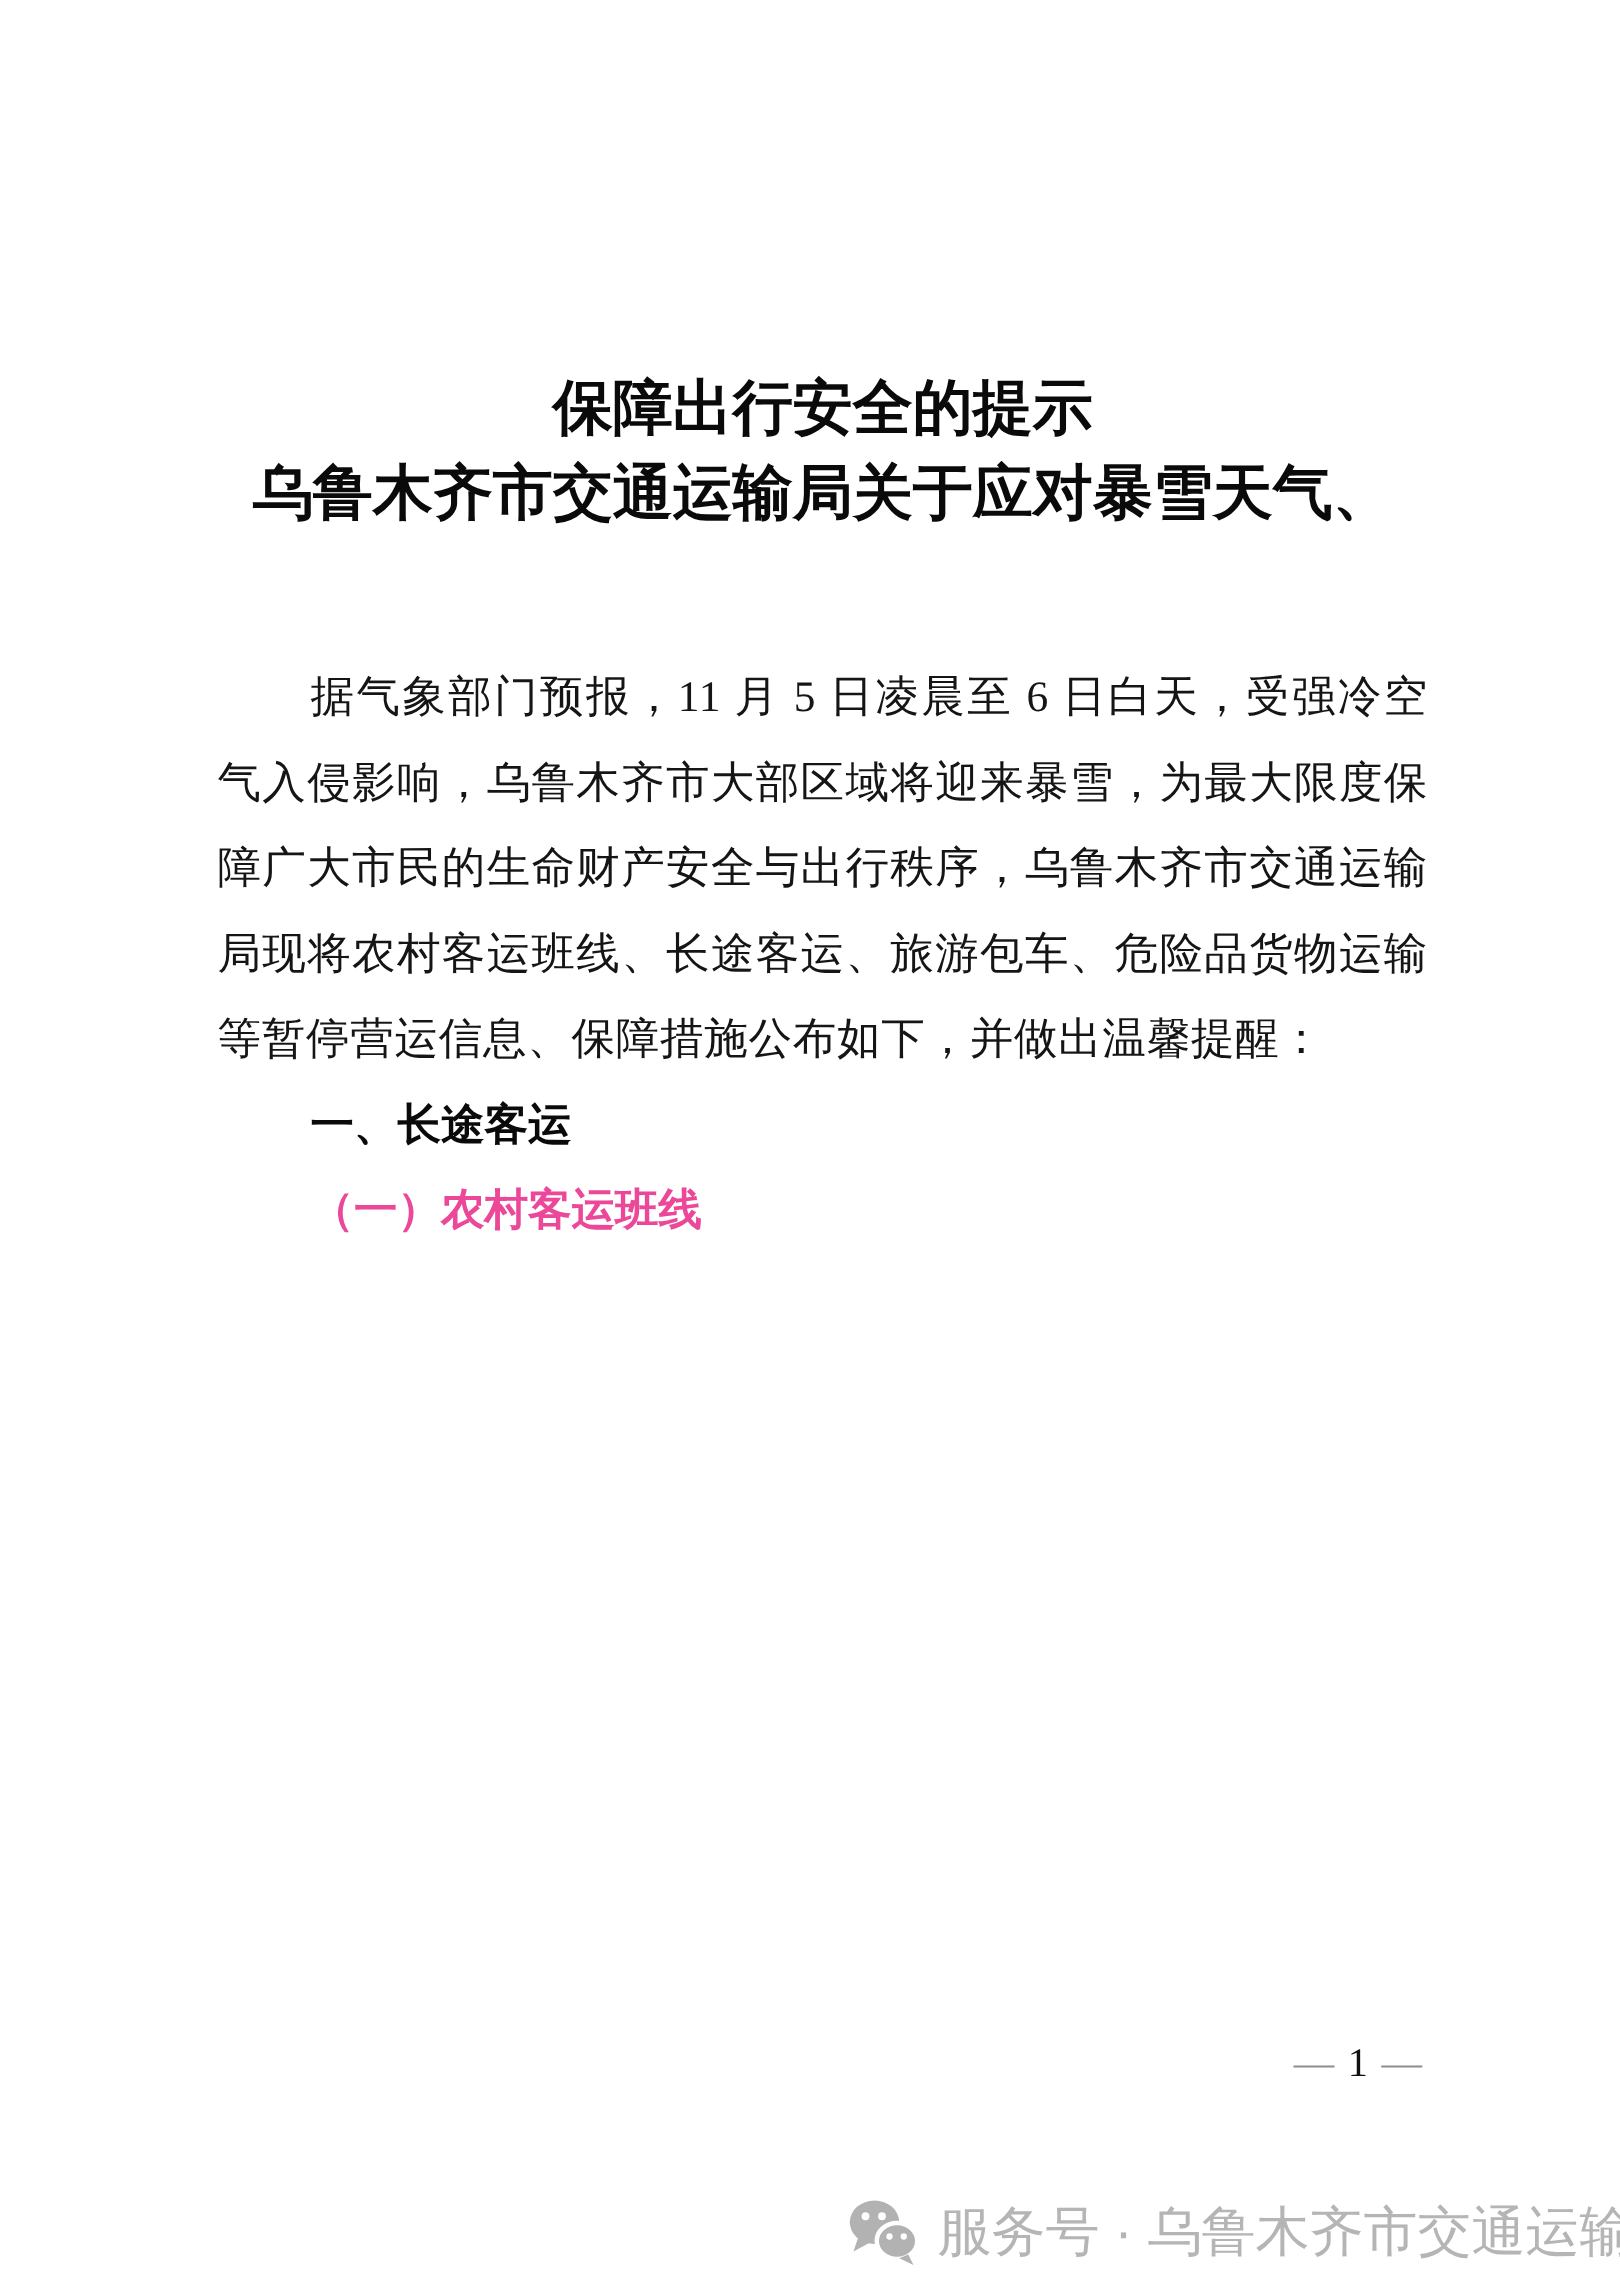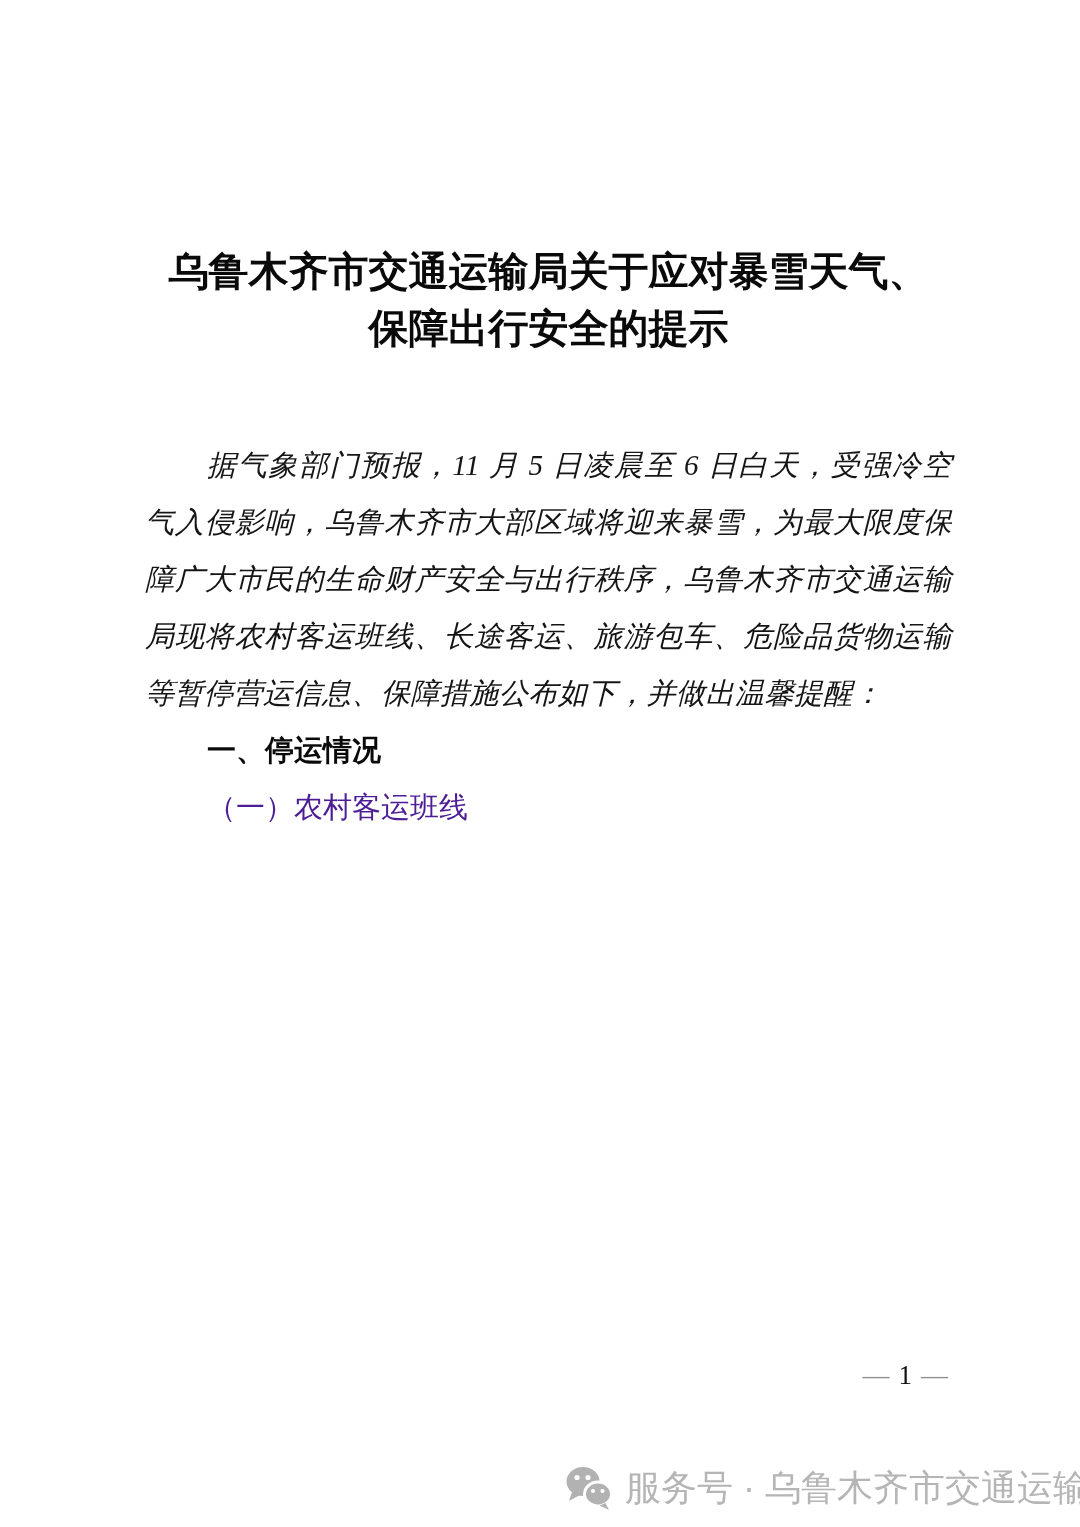--- a/index.html
+++ b/index.html
@@ -36,38 +36,38 @@
     line-height: 57px;
   }
   .body-para {
     margin: 0;
     font-size: 29px;
     line-height: 57px;
     text-align: justify;
     text-justify: inter-character;
     letter-spacing: 0.5px;
   }
-  .indent { text-indent: 62px; font-style: italic; }
+  .indent { text-indent: 62px; }
   .section-heading {
     margin: 0;
     padding-left: 62px;
     font-size: 29px;
     line-height: 57px;
     font-weight: bold;
     font-family: "Liberation Sans", "DejaVu Sans", sans-serif;
     color: #0a0a0a;
   }
   .subsection-heading {
     margin: 0;
     padding-left: 62px;
     font-size: 29px;
     line-height: 57px;
-    font-weight: normal;
+    font-weight: bold;
     font-family: "Liberation Serif", "DejaVu Serif", serif;
-    color: #4c1d95;
+    color: #ec4899;
   }
   .page-number {
     position: absolute;
     right: 132px;
     top: 1360px;
     font-size: 27px;
     line-height: 30px;
     white-space: nowrap;
   }
   .page-number .dash { color: #8f8f8f; }
@@ -88,28 +88,28 @@
   .wechat-icon-svg { display: block; }
 </style>
 </head>
 <body>
 
 <div class="page">
 
   <div class="doc-body">
 
     <h1 class="doc-title">
+      <span class="title-line">保障出行安全的提示</span>
       <span class="title-line">乌鲁木齐市交通运输局关于应对暴雪天气、</span>
-      <span class="title-line">保障出行安全的提示</span>
     </h1>
 
 
     <p class="body-para indent">据气象部门预报，11 月 5 日凌晨至 6 日白天，受强冷空气入侵影响，乌鲁木齐市大部区域将迎来暴雪，为最大限度保障广大市民的生命财产安全与出行秩序，乌鲁木齐市交通运输局现将农村客运班线、长途客运、旅游包车、危险品货物运输等暂停营运信息、保障措施公布如下，并做出温馨提醒：</p>
 
-    <h2 class="section-heading">一、停运情况</h2>
+    <h2 class="section-heading">一、长途客运</h2>
 
     <h3 class="subsection-heading">（一）农村客运班线</h3>
 
 
   </div>
 
   <div class="page-number">
     <span class="dash">—</span><span class="num">1</span><span class="dash">—</span>
   </div>
 

